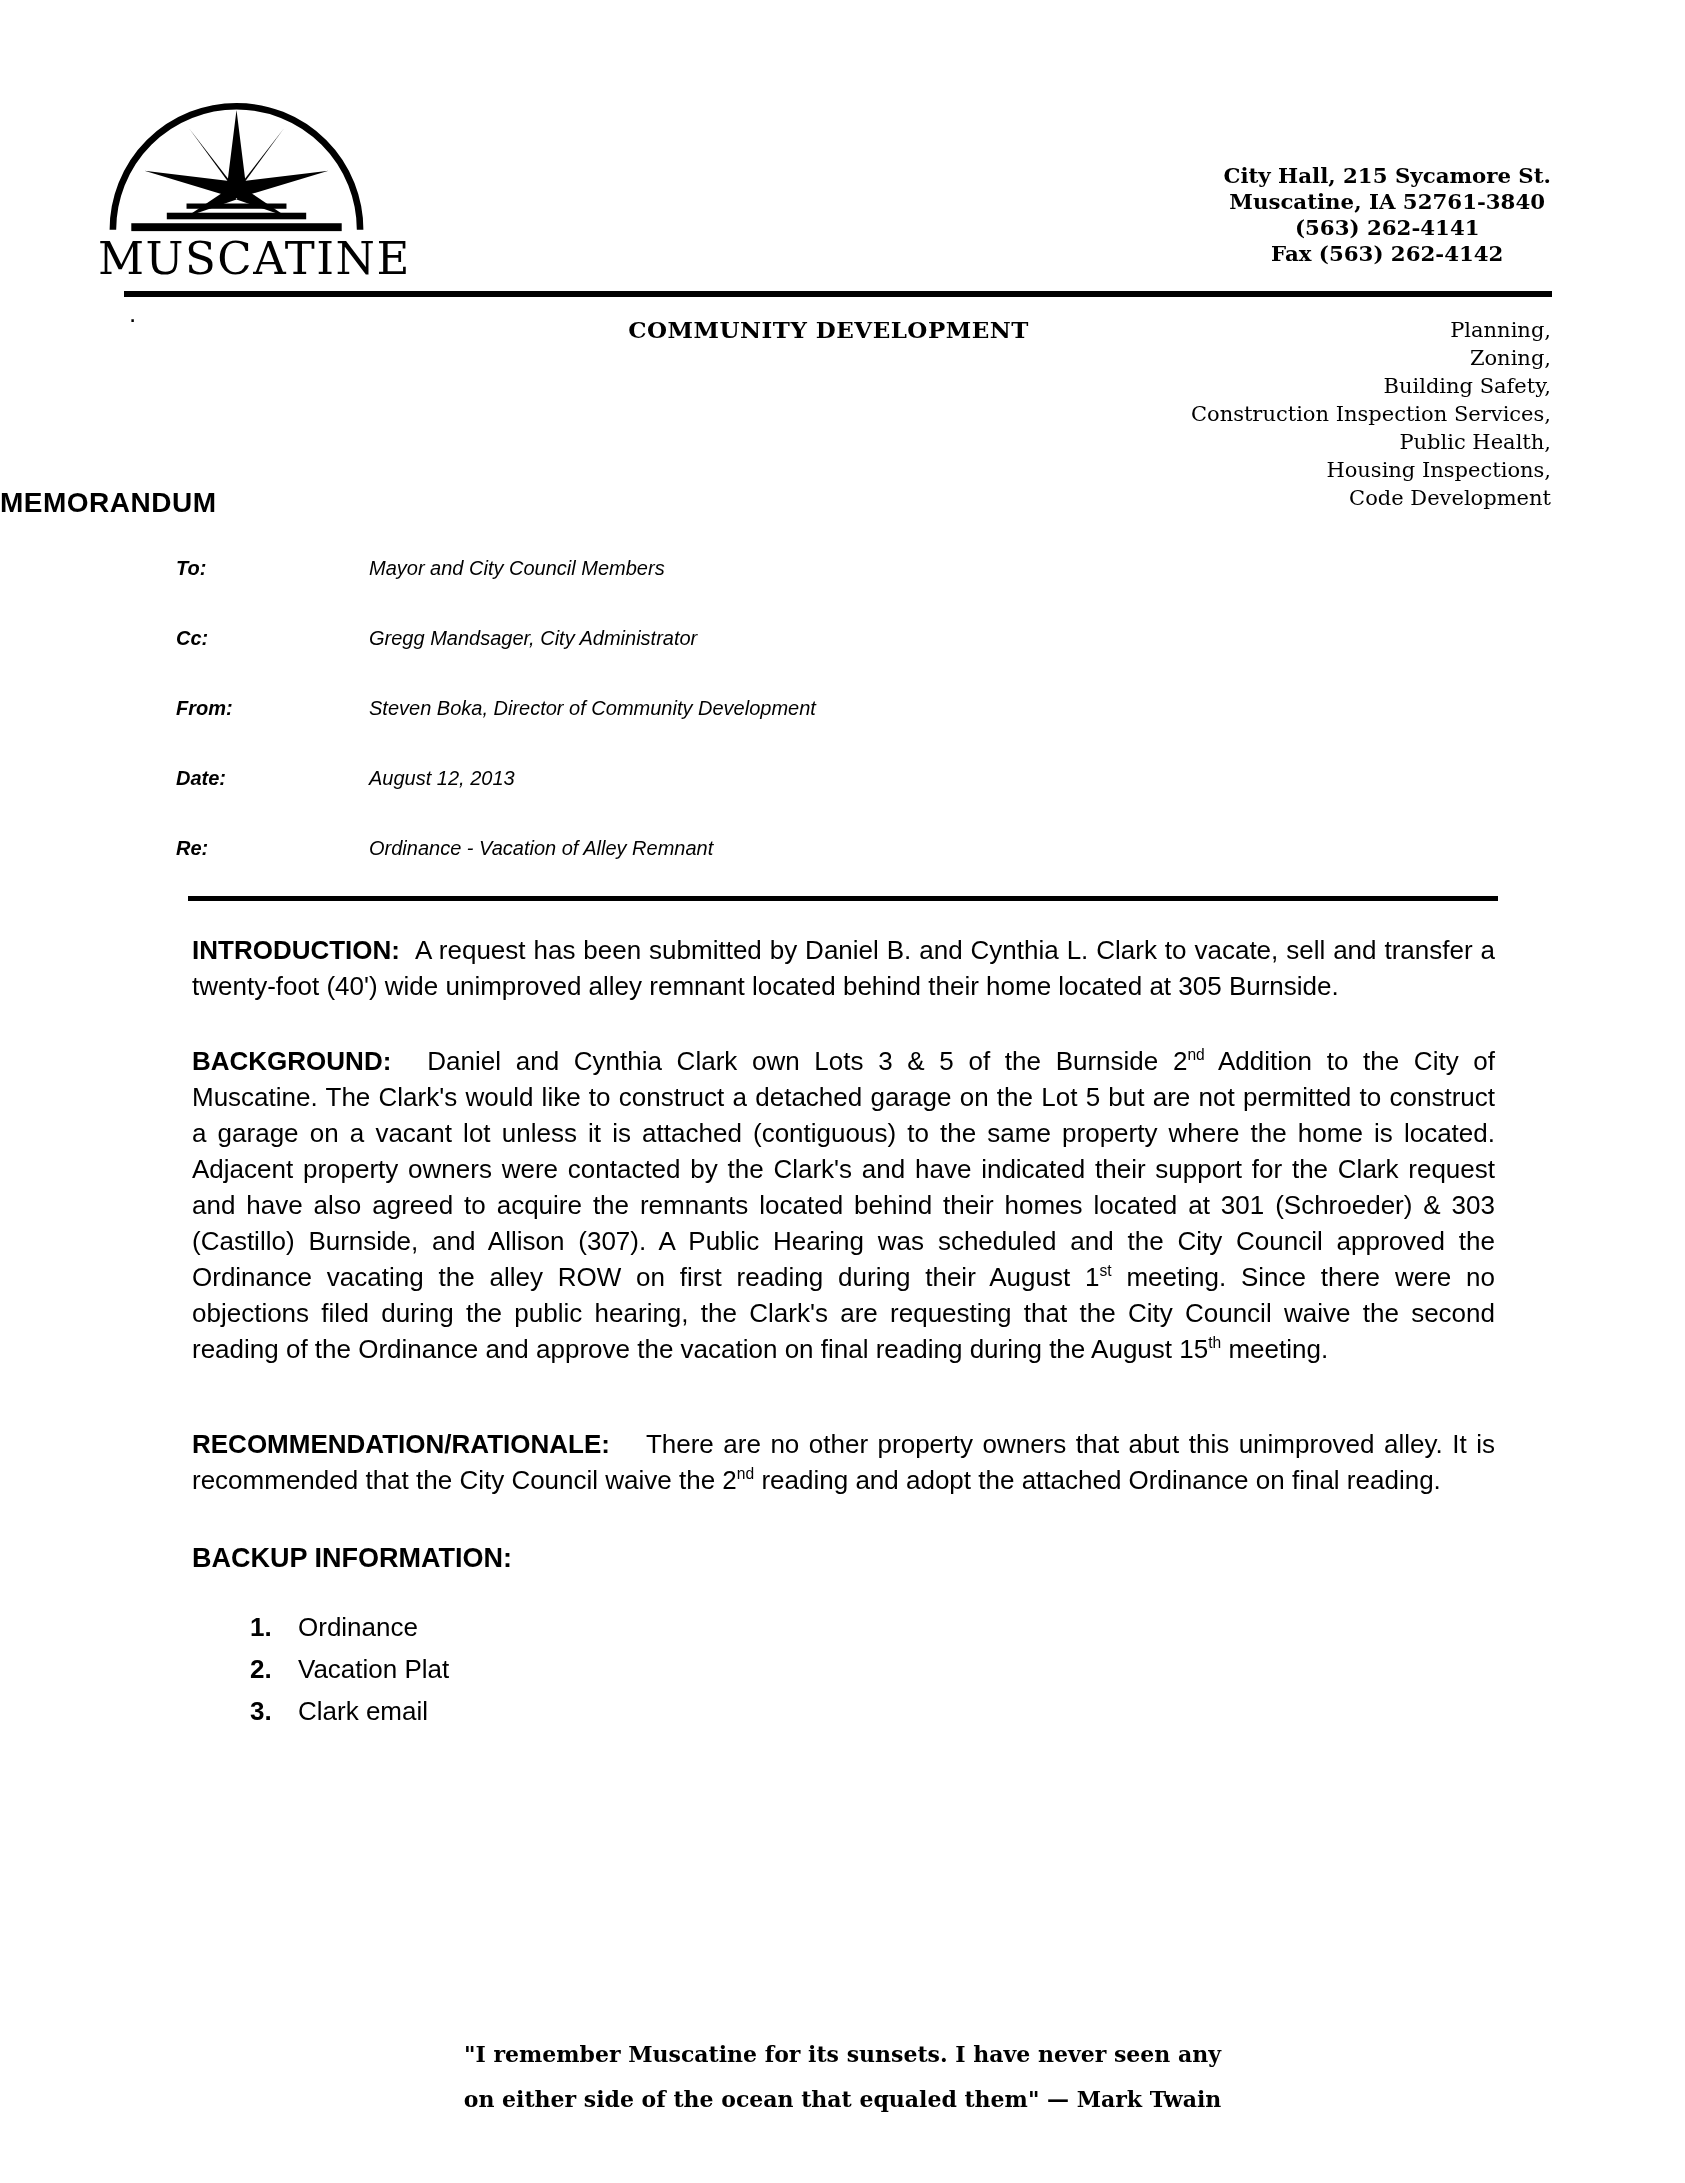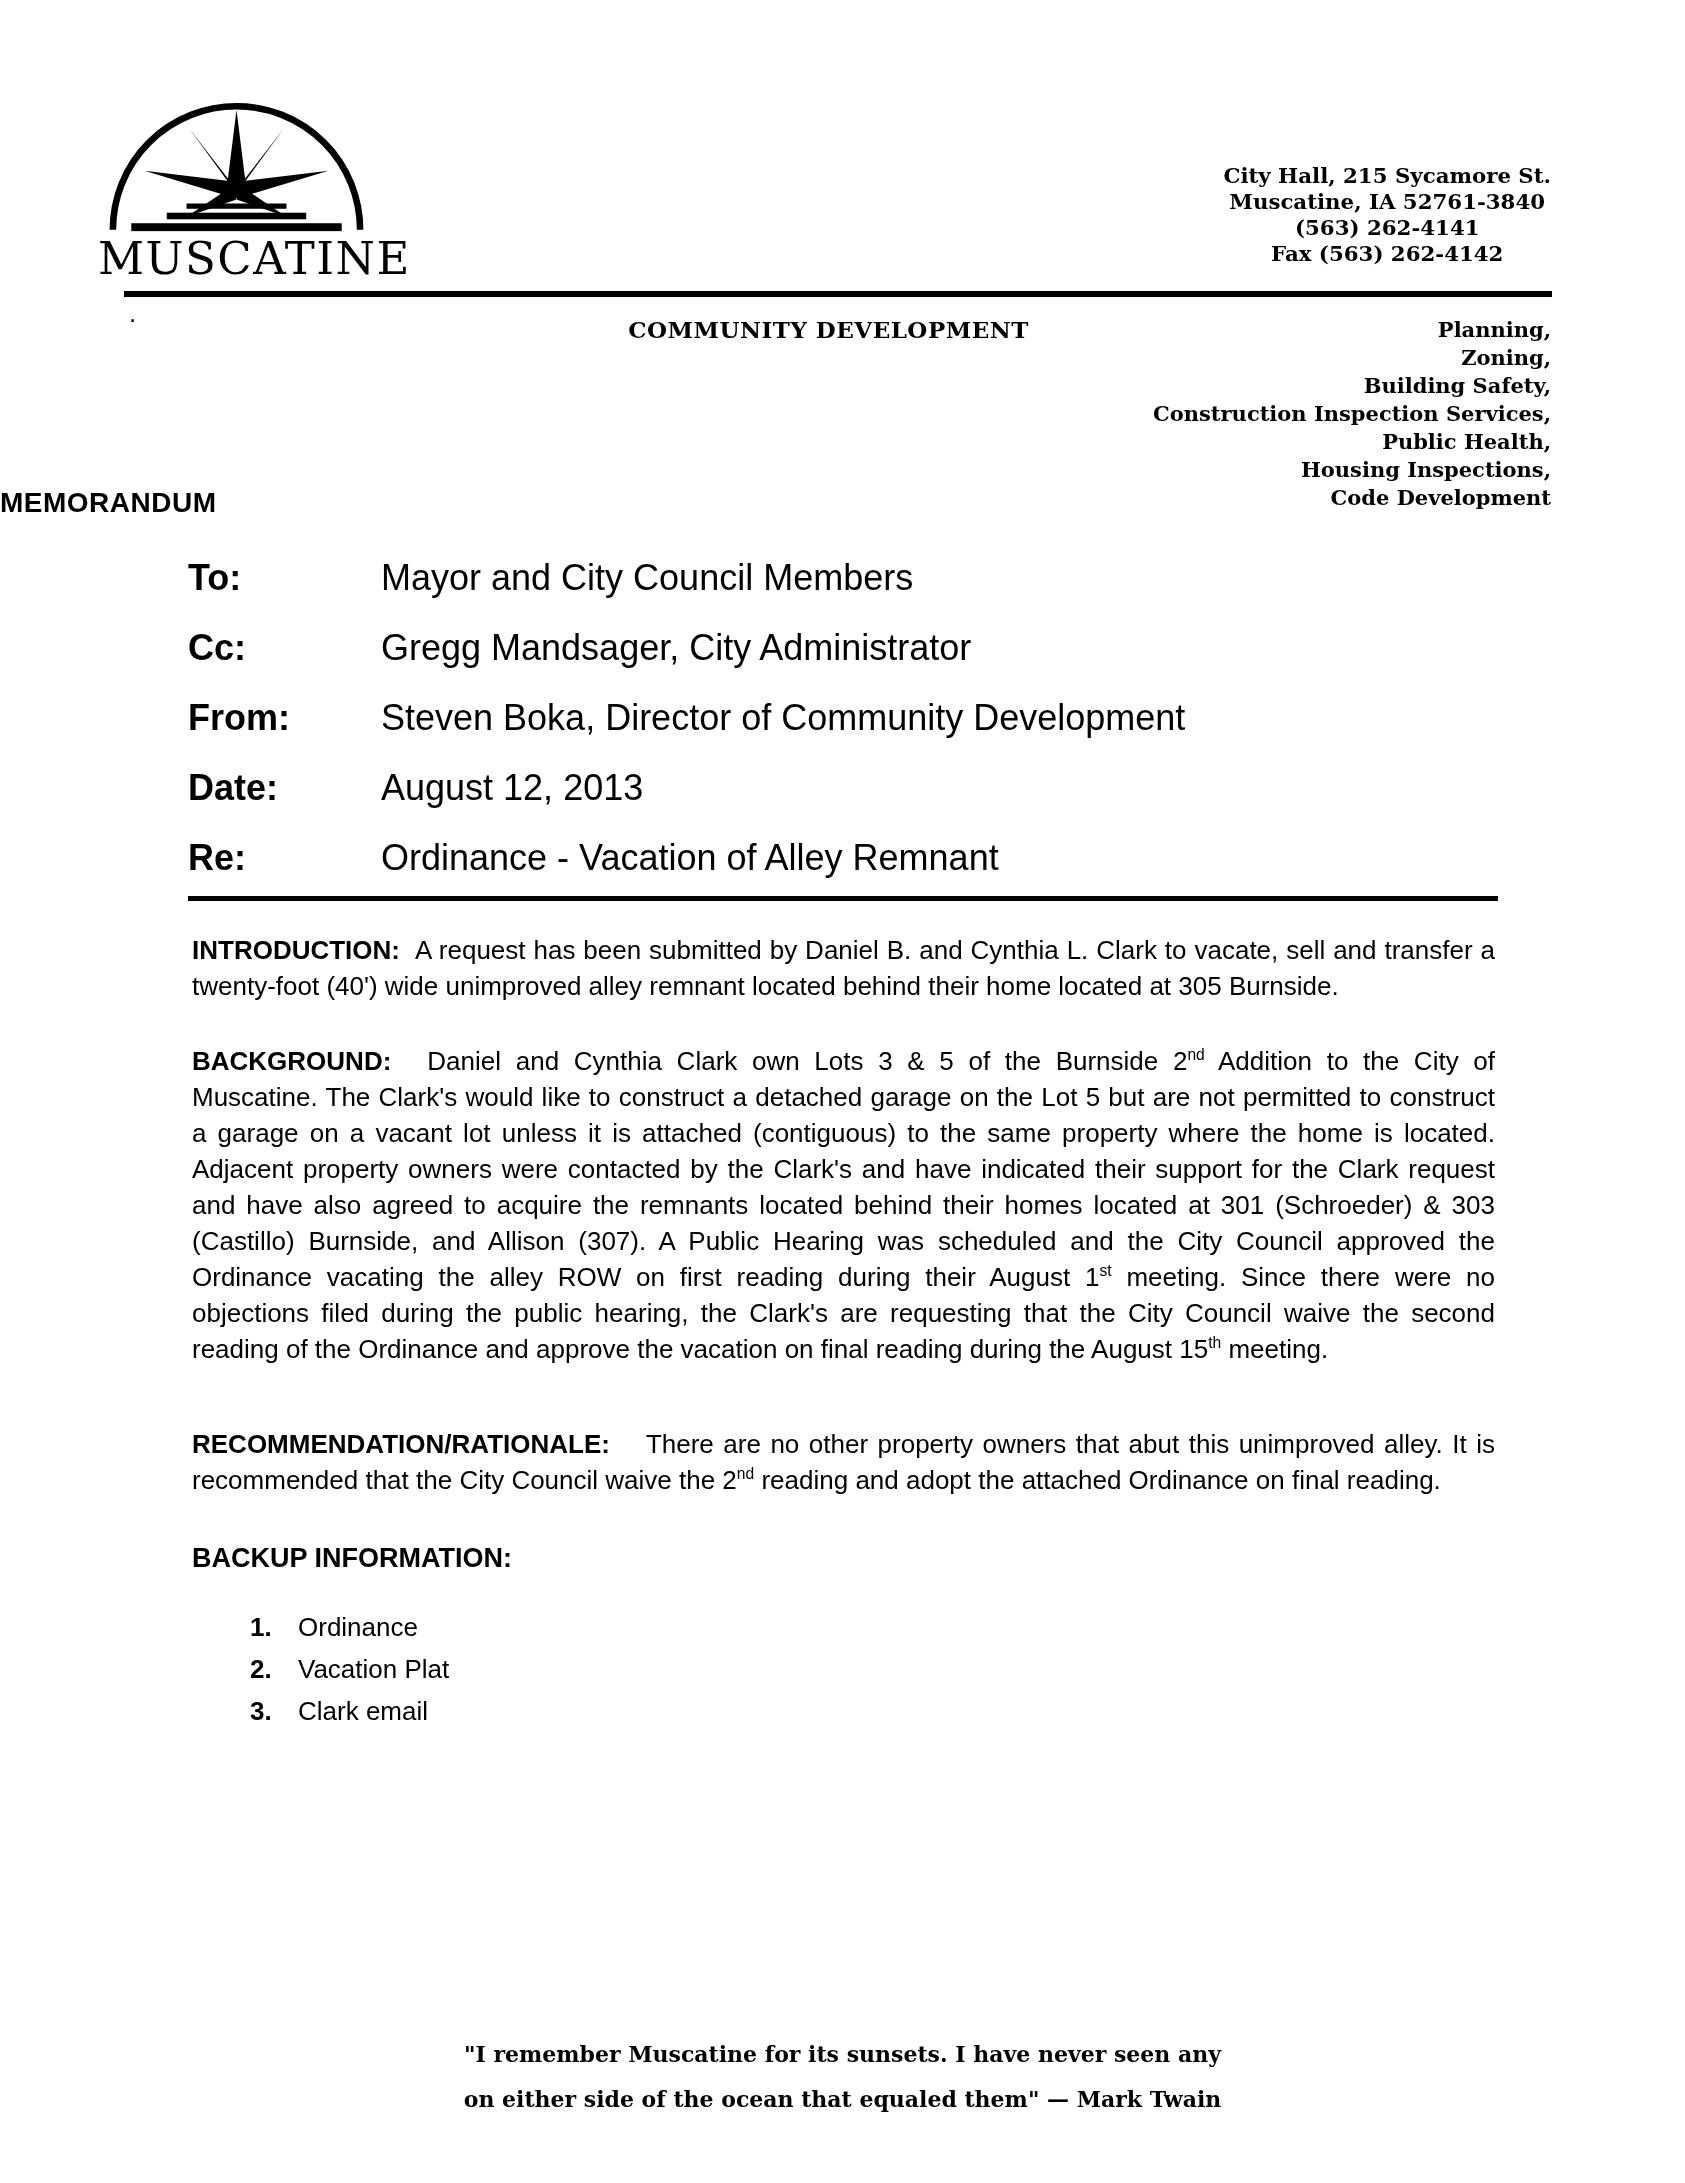--- a/index.html
+++ b/index.html
@@ -40,34 +40,35 @@
   }
   .department-heading {
     position:absolute; left:0; top:316px; width:1657px;
     text-align:center;
     font-family:"DejaVu Serif", serif; font-weight:bold;
     font-size:23px; letter-spacing:0.5px;
   }
   .services-block {
     position:absolute; top:316px; right:134px;
     text-align:right;
-    font-family:"DejaVu Serif", serif; font-weight:bold;
+    font-family:"DejaVu Serif", serif; font-weight:normal;
     font-size:21px; line-height:28px;
   }
 
   
   .memo-title {
     position:absolute; left:0; top:487px; width:1657px;
     font-size:28px; font-weight:bold; letter-spacing:0.5px;
   }
   .memo-fields {
-    position:absolute; left:188px; top:557px;
+    position:absolute; left:176px; top:557px;
     display:grid; grid-template-columns:193px 1fr;
     grid-auto-rows:70px;
-    font-size:36px;
+    font-size:20px;
+    font-style:italic;
   }
   .memo-label { font-weight:bold; }
 
   .rule-divider {
     position:absolute; left:188px; top:896px;
     width:1310px; height:4.5px; background:#000;
   }
 
   
   .body-block {

